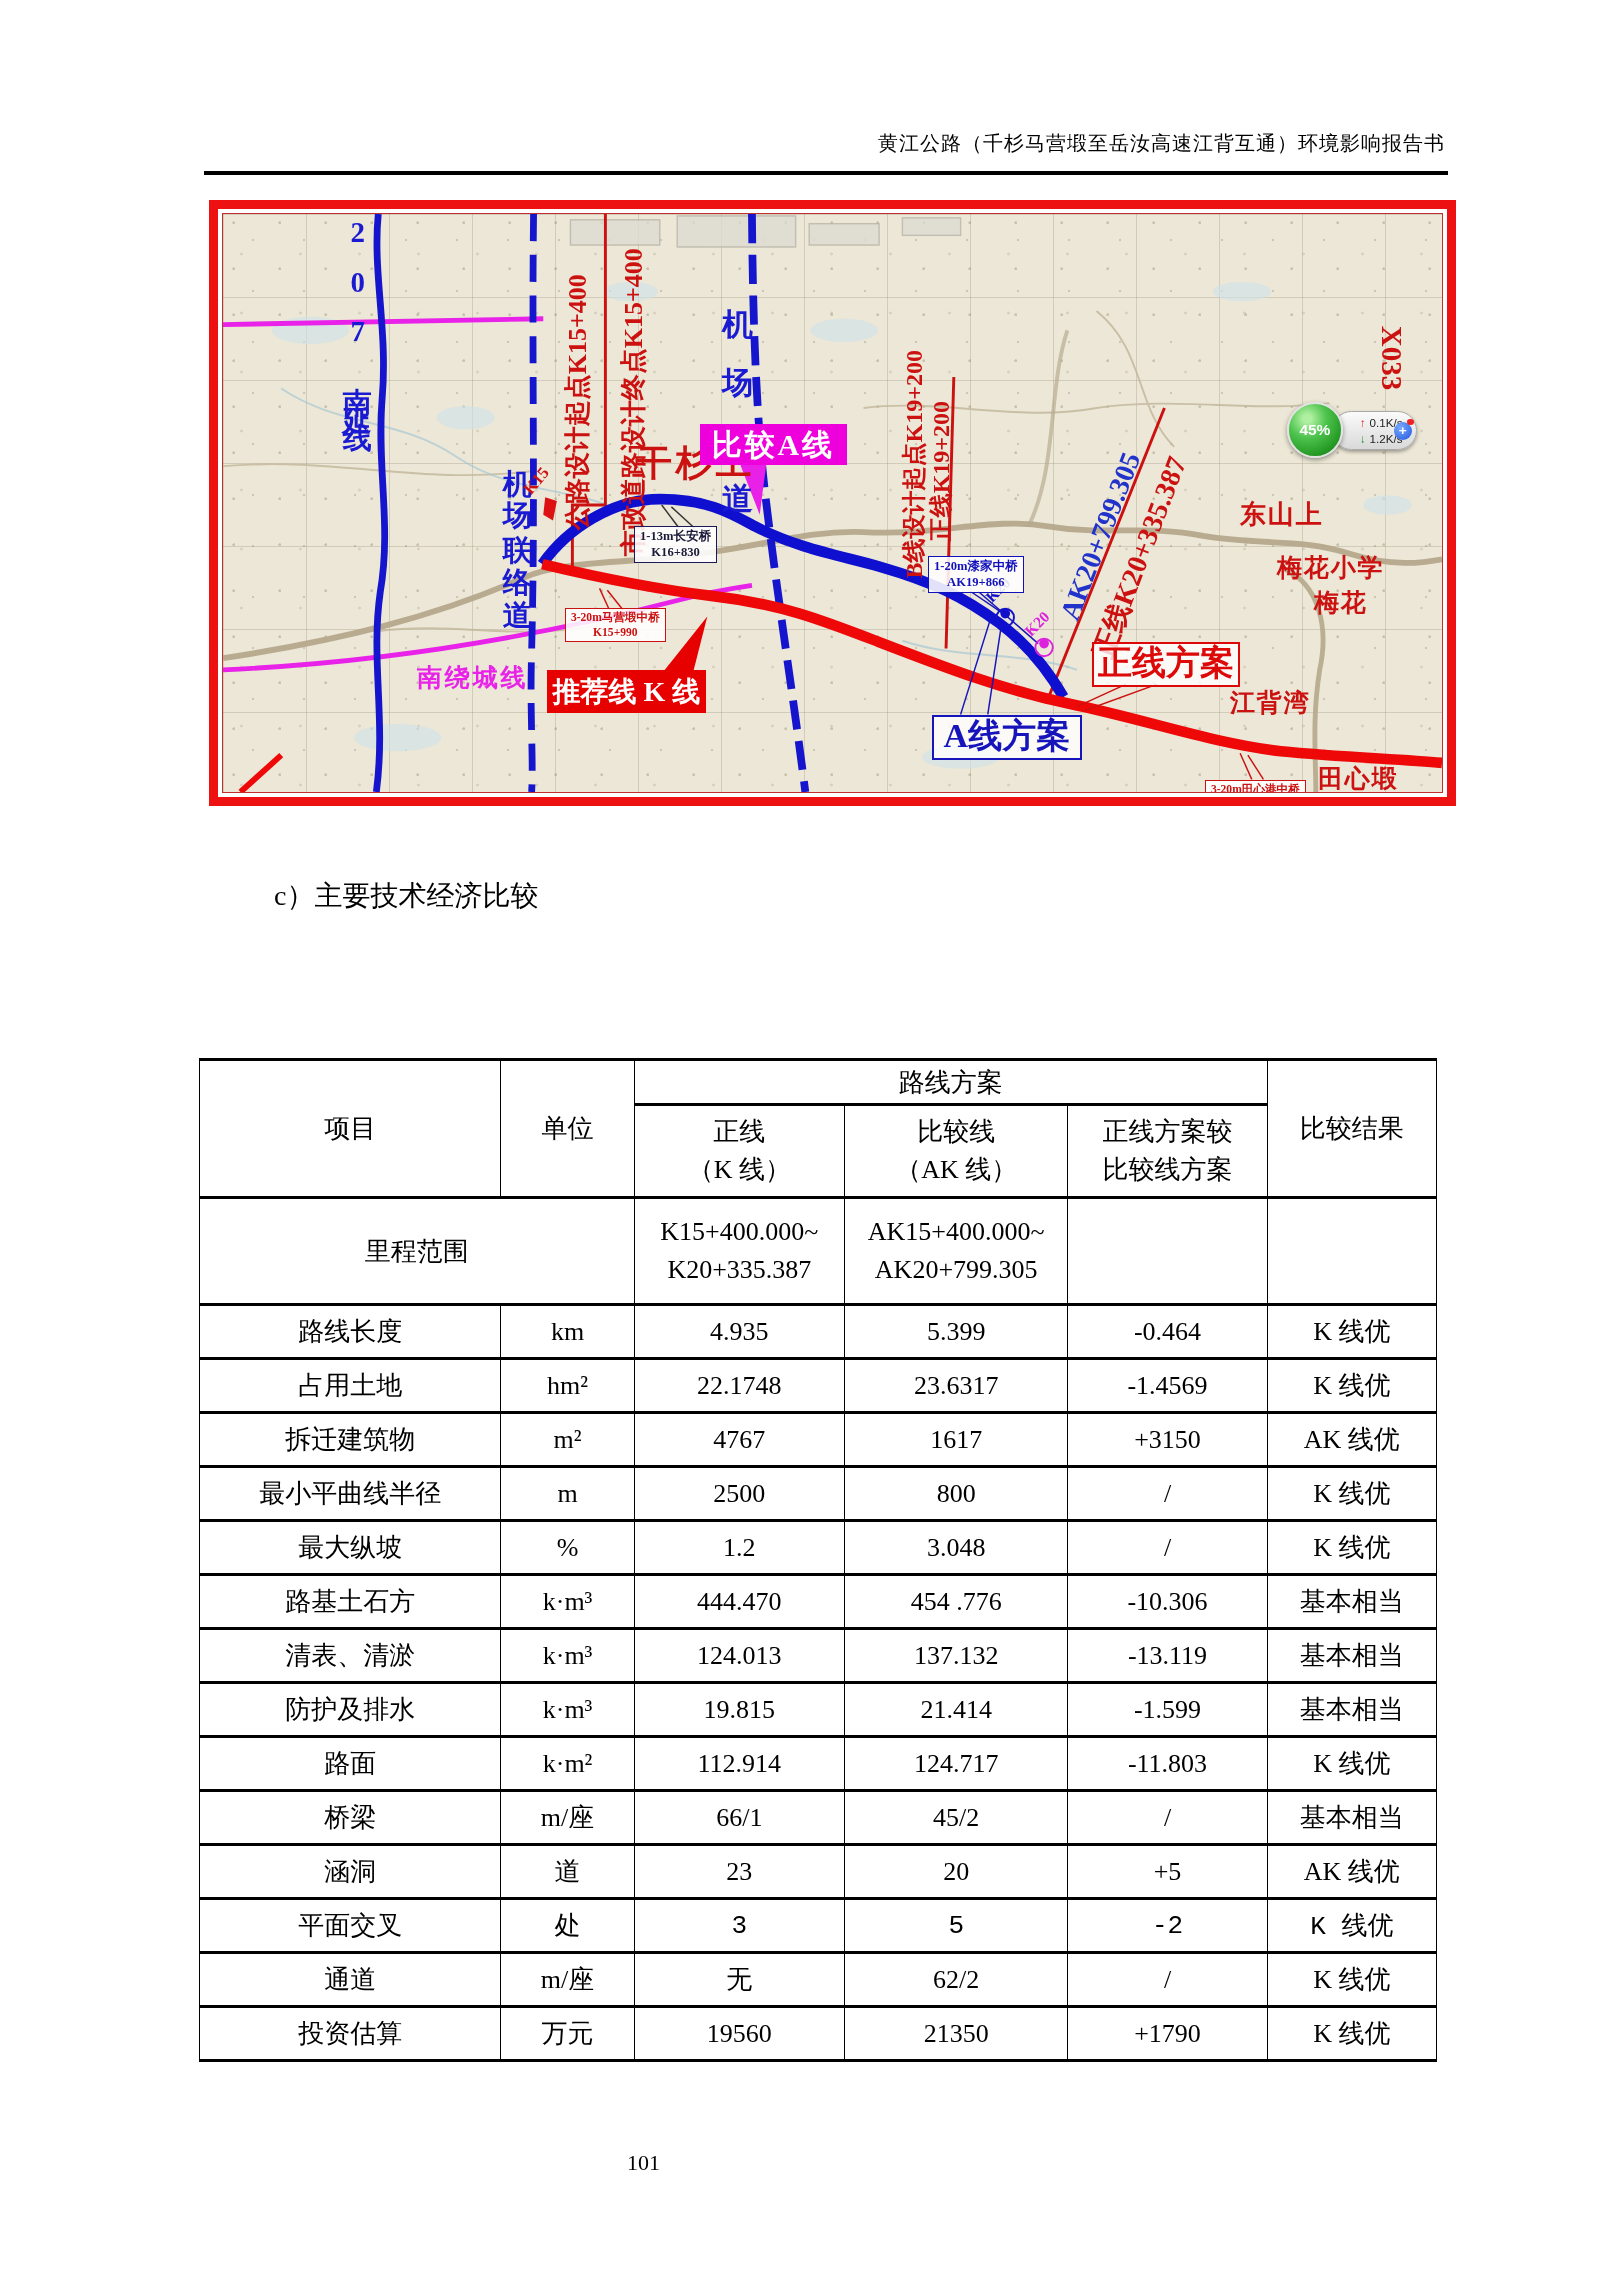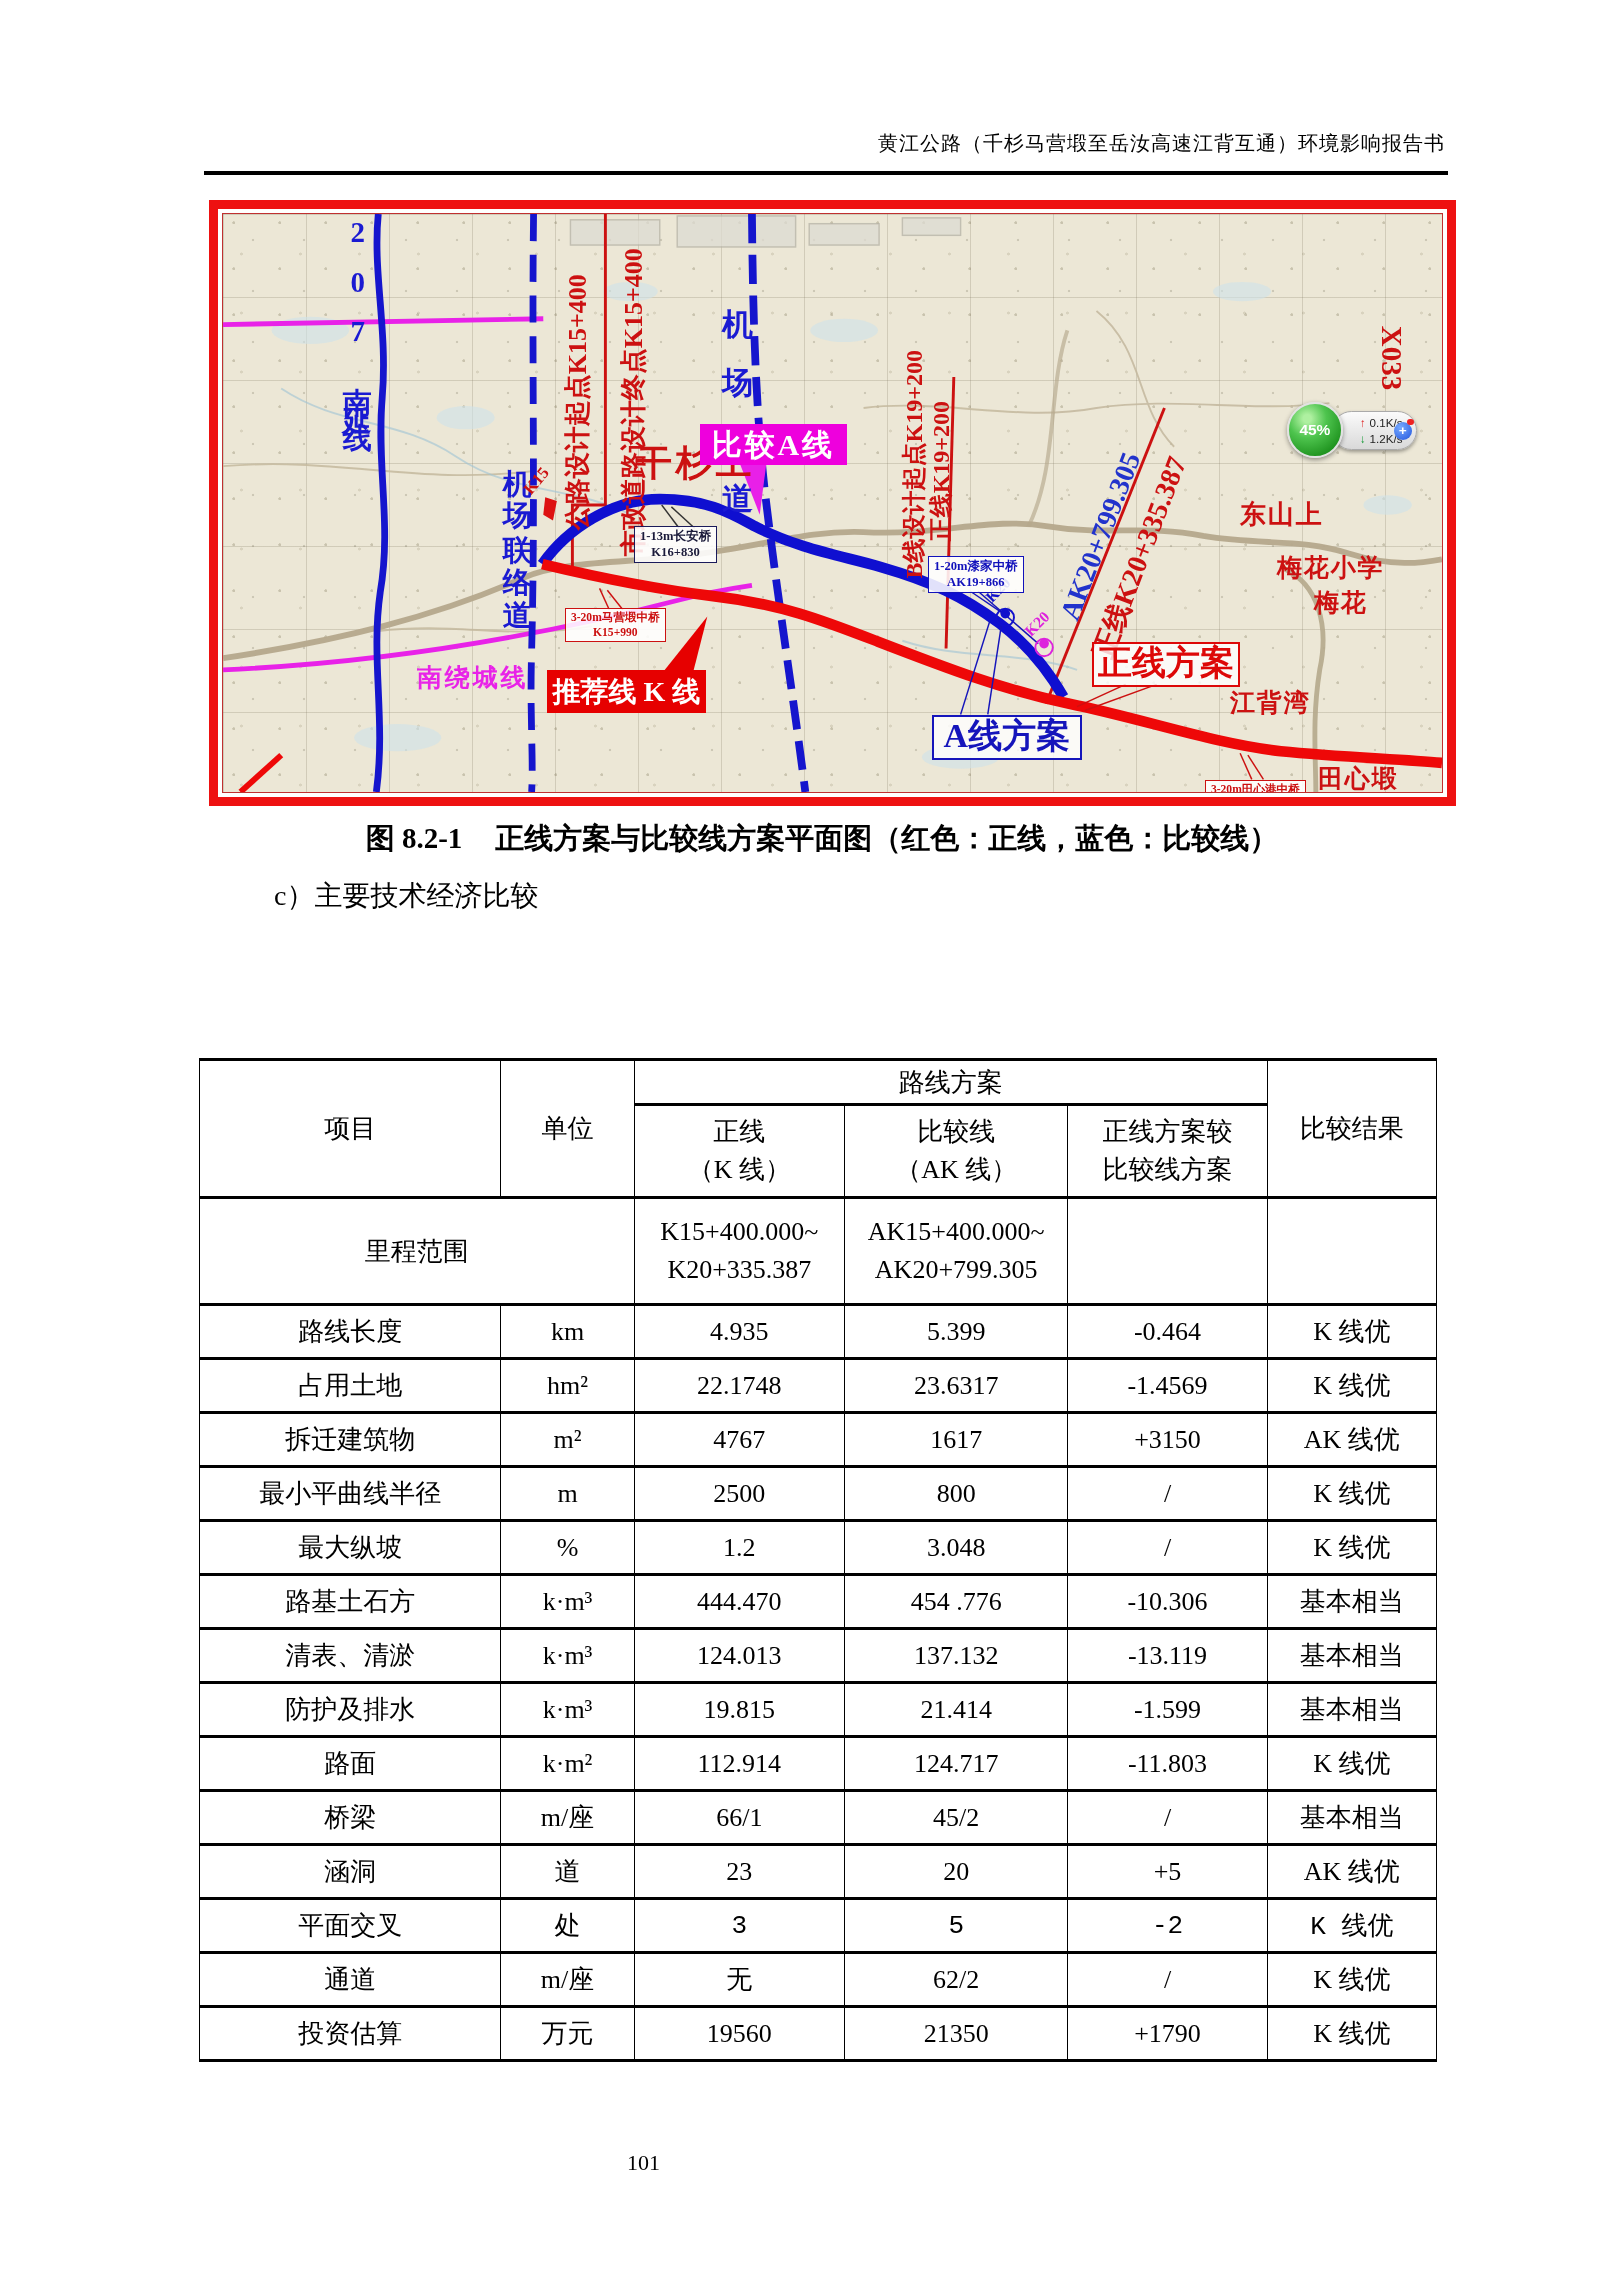--- a/index.html
+++ b/index.html
@@ -229,23 +229,20 @@
           <i class="dl-dot"></i>
         </div>
       </div>
       <div class="dl-sphere">
         <span>45%</span>
       </div>
 
     </div>
   </div>
 
-  <div class="fig-caption">
-    <span>图 8.2-1</span><span class="gap"></span><span>正线方案与比较线方案平面图（红色：正线，蓝色：比较线）</span>
-  </div>
 
   <div class="section-c">c）主要技术经济比较</div>
 
   <table class="cmp-table">
     <colgroup>
       <col style="width:301px">
         <col style="width:133px">
         <col style="width:210px">
       <col style="width:223px">
         <col style="width:199px">

